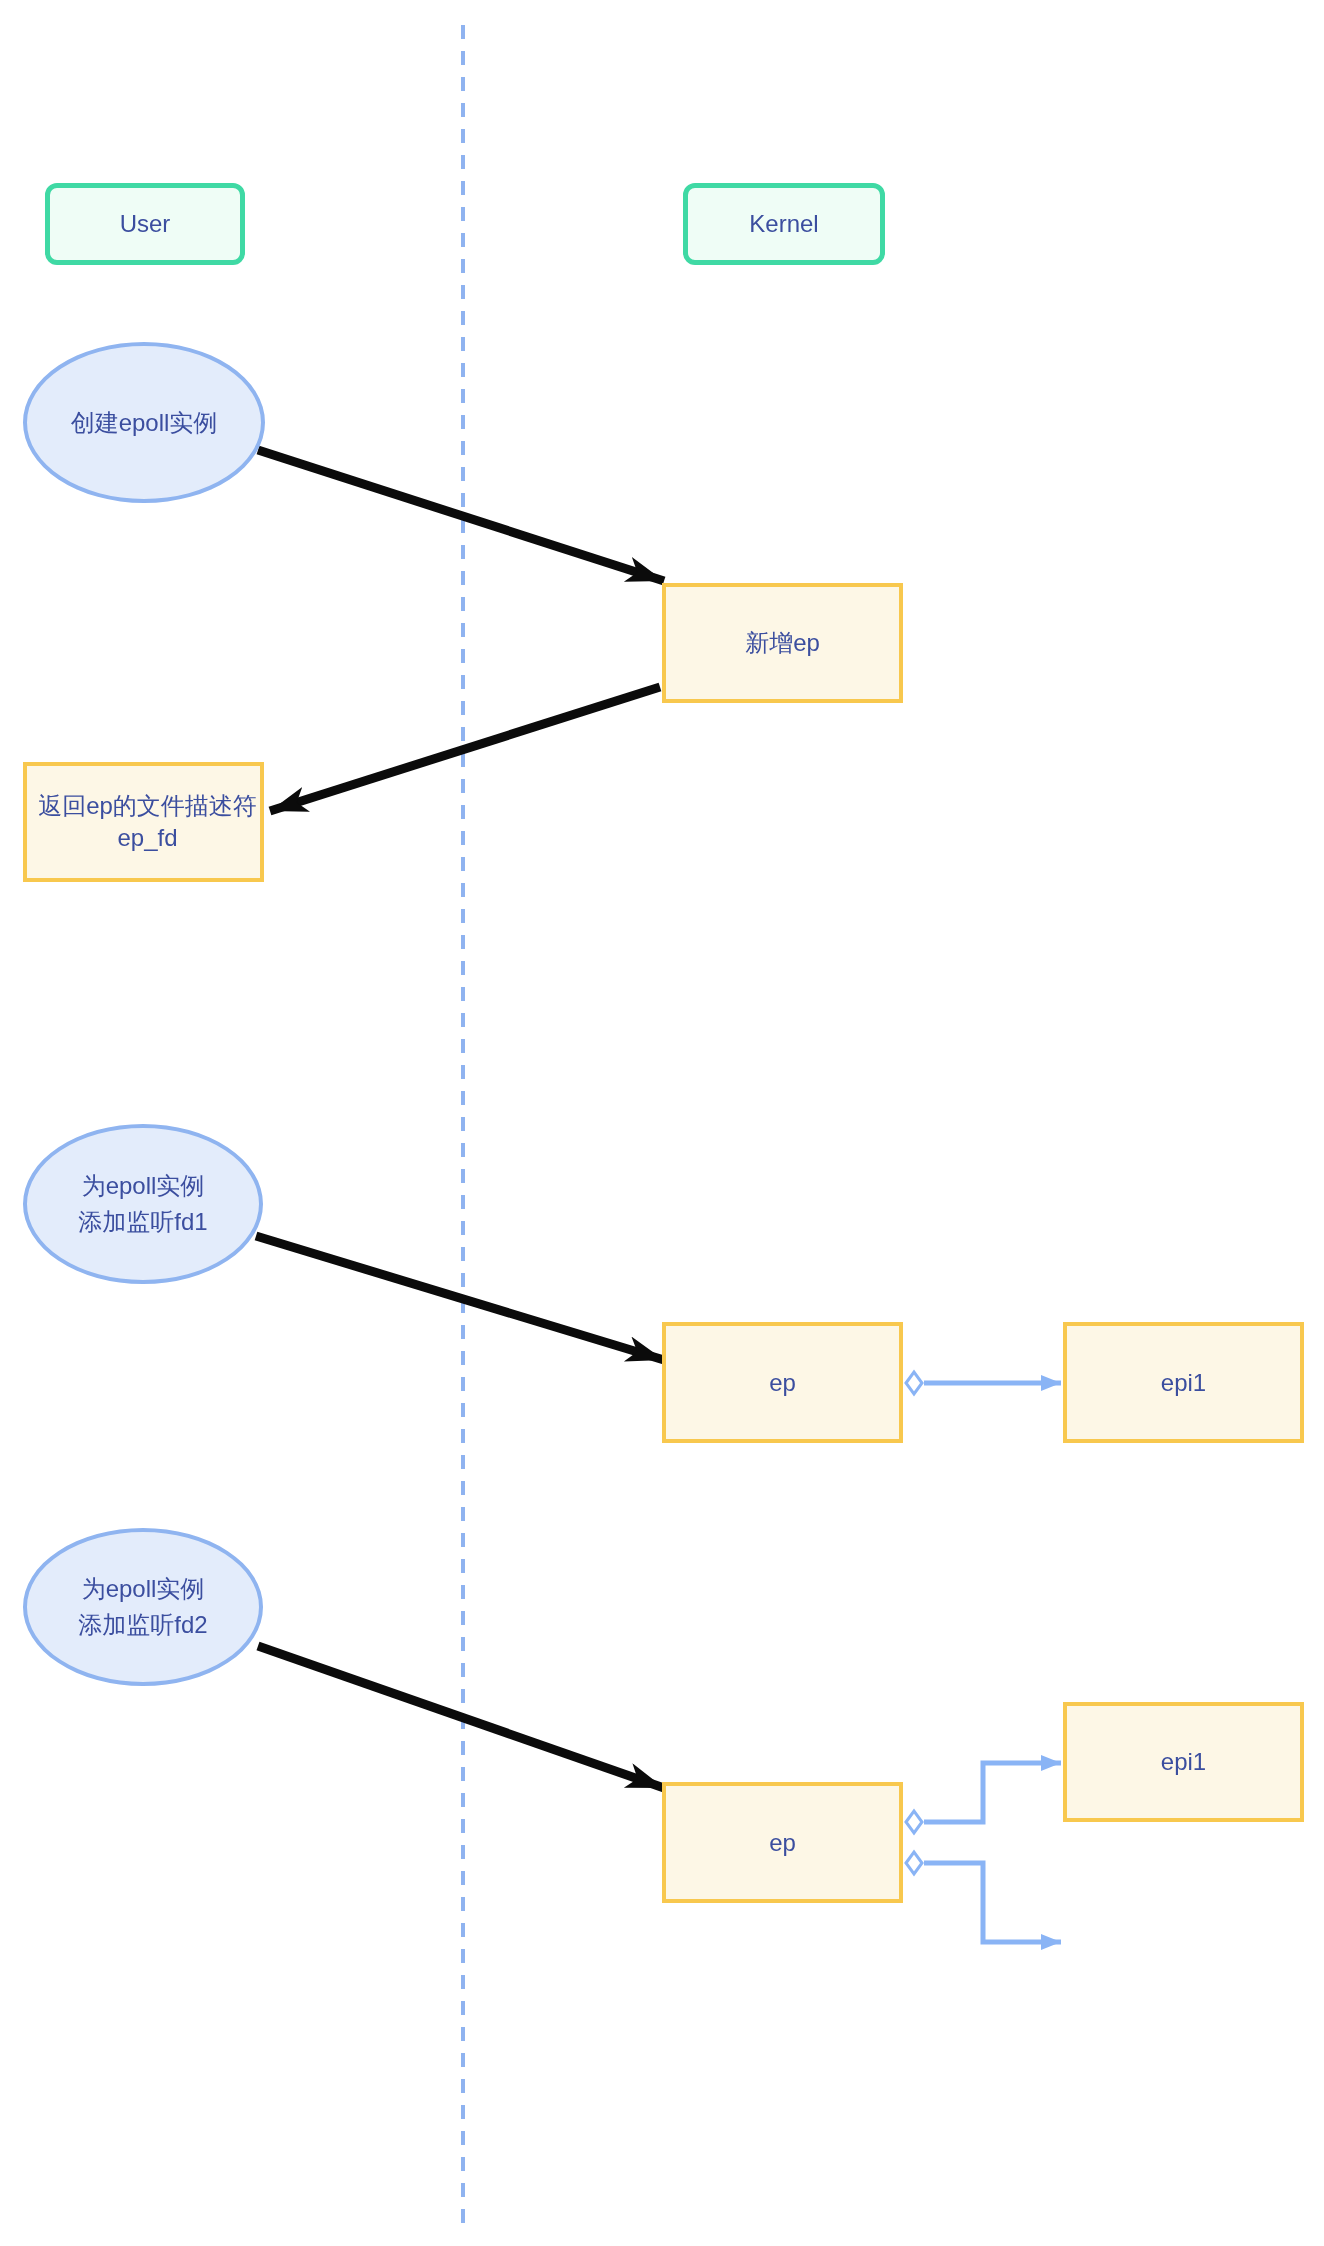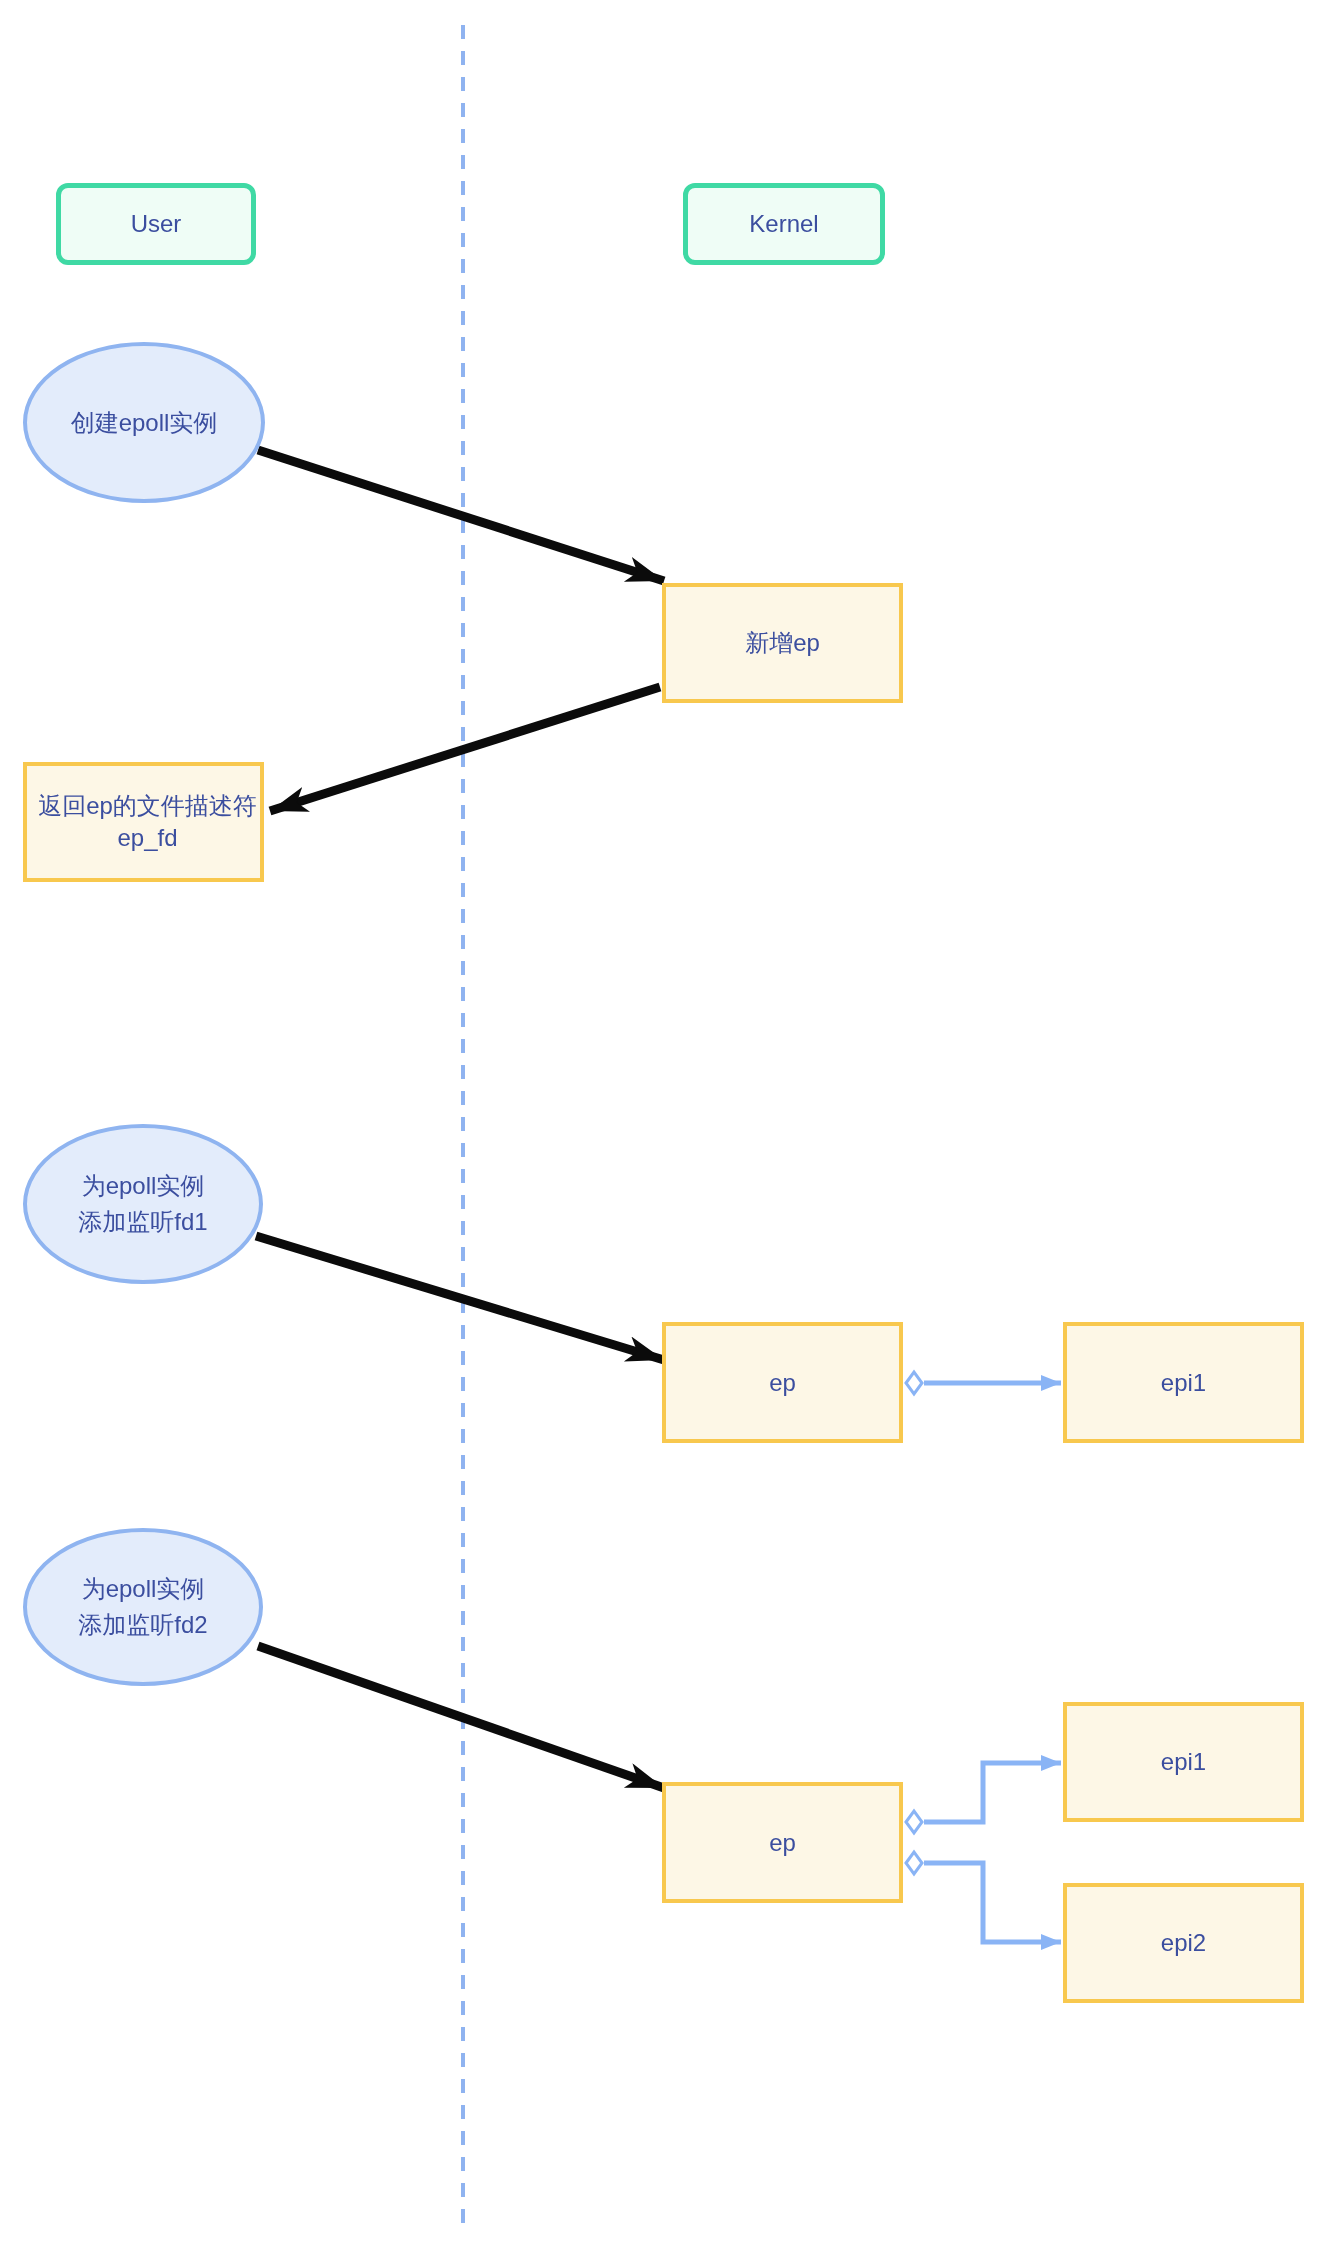--- a/index.html
+++ b/index.html
@@ -66,21 +66,21 @@
 
     <line x1="924" y1="1383" x2="1061" y2="1383" stroke="#8ab4f5" stroke-width="5" marker-end="url(#blueArrow)"></line>
     <polyline points="924,1822 983,1822 983,1763 1061,1763" fill="none" stroke="#8ab4f5" stroke-width="5" marker-end="url(#blueArrow)"></polyline>
     <polyline points="924,1863 983,1863 983,1942 1061,1942" fill="none" stroke="#8ab4f5" stroke-width="5" marker-end="url(#blueArrow)"></polyline>
 
     <polygon points="906,1383 914,1372 922,1383 914,1394" fill="#ffffff" stroke="#8ab4f5" stroke-width="3"></polygon>
     <polygon points="906,1822 914,1811 922,1822 914,1833" fill="#ffffff" stroke="#8ab4f5" stroke-width="3"></polygon>
     <polygon points="906,1863 914,1852 922,1863 914,1874" fill="#ffffff" stroke="#8ab4f5" stroke-width="3"></polygon>
   </svg>
 
-  <div class="node lane" style="left:56px;top:183px;width:200px;height:82px;">
+  <div class="node lane" style="left:45px;top:183px;width:200px;height:82px;">
     <span>User</span>
   </div>
   <div class="node lane" style="left:683px;top:183px;width:202px;height:82px;">
     <span>Kernel</span>
   </div>
 
   <div class="node ellipse" style="left:23px;top:342px;width:242px;height:161px;">
     <span>创建epoll实例</span>
   </div>
   <div class="node ellipse" style="left:23px;top:1124px;width:240px;height:160px;">
@@ -107,17 +107,14 @@
   <div class="node ybox" style="left:1063px;top:1322px;width:241px;height:121px;">
     <span>epi1</span>
   </div>
 
   <div class="node ybox" style="left:662px;top:1782px;width:241px;height:121px;">
     <span>ep</span>
   </div>
   <div class="node ybox" style="left:1063px;top:1702px;width:241px;height:120px;">
     <span>epi1</span>
   </div>
-  <div class="node ybox" style="left:1063px;top:1883px;width:241px;height:120px;">
-    <span>epi2</span>
-  </div>
 
 </div>
 
 </body></html>

